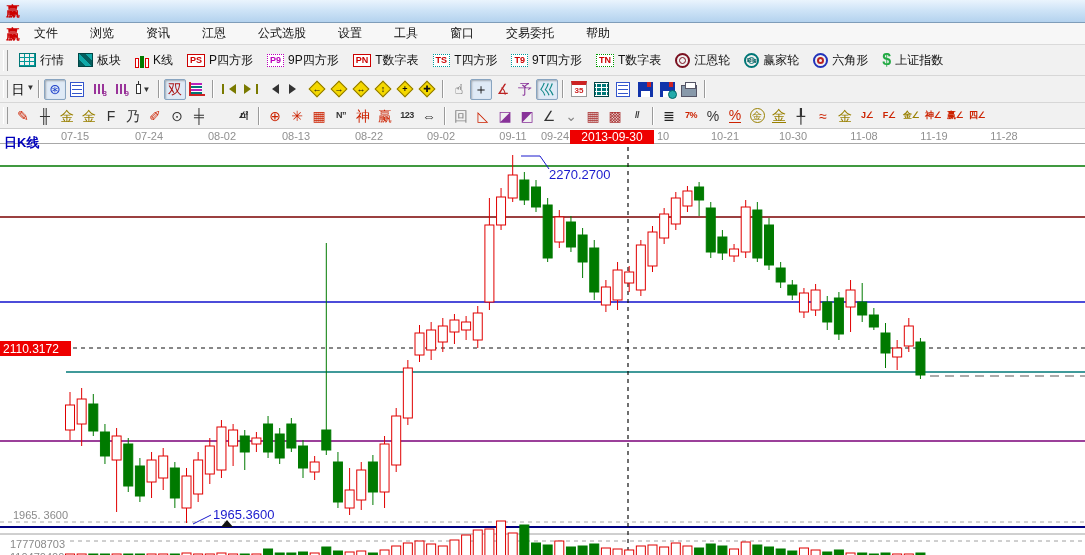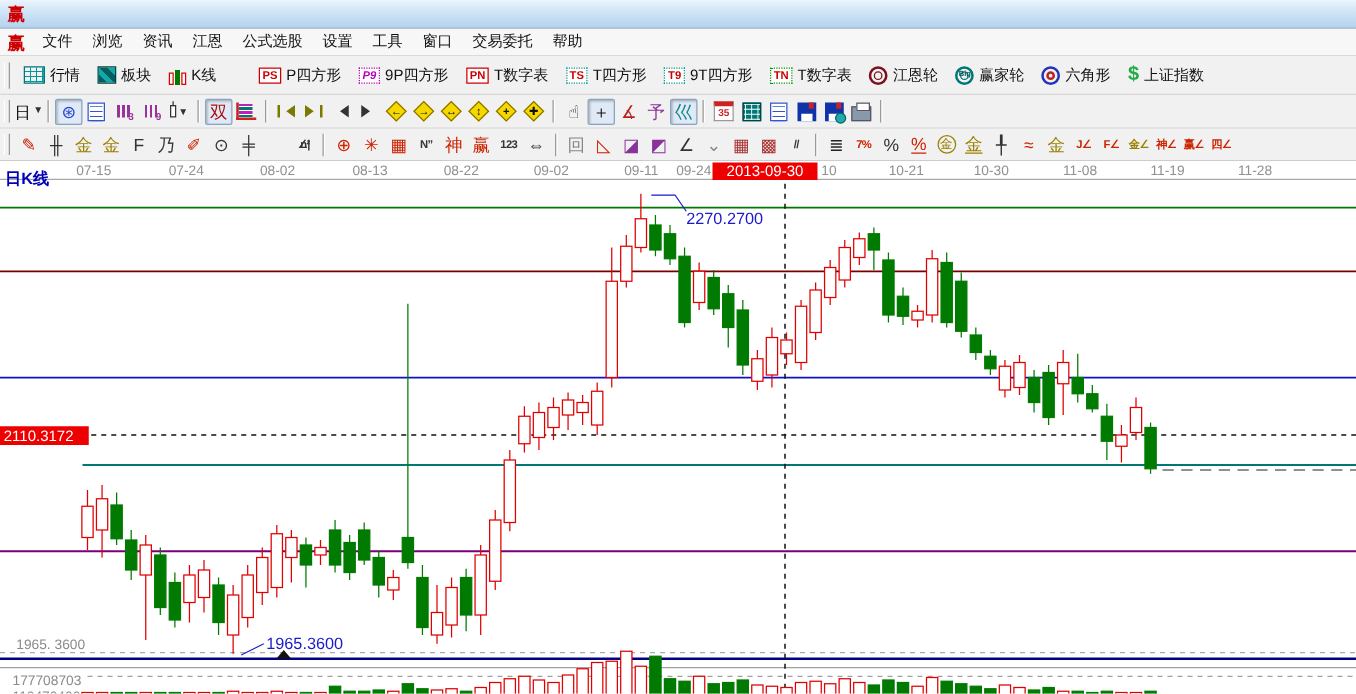--- a/index.html
+++ b/index.html
@@ -89,21 +89,21 @@
 </style>
 </head>
 <body>
 
 <div class="titlebar">
   <span class="app-ico">赢</span>
 </div>
 
 <div class="menubar">
   <span class="app-ico">赢</span>
-  <span id="menu-items" style="display:flex;">
+  <span id="menu-items" style="display:flex;gap:16px;">
       <span class="menu-item">文件</span>
       <span class="menu-item">浏览</span>
       <span class="menu-item">资讯</span>
       <span class="menu-item">江恩</span>
       <span class="menu-item">公式选股</span>
       <span class="menu-item">设置</span>
       <span class="menu-item">工具</span>
       <span class="menu-item">窗口</span>
       <span class="menu-item">交易委托</span>
       <span class="menu-item">帮助</span>
@@ -122,25 +122,25 @@
     </span>
     <span class="tb-item">
       <span class="klineic">
         <i class="r"></i>
         <i class="g"></i>
         <i class="r"></i>
       </span>
       <span class="tb-label">K线</span>
     </span>
     <span class="tb-item">
-      <span class="lblbox" style="color: rgb(204, 0, 0); border: 1px solid rgb(204, 0, 0); margin-left: 20px;">PS</span>
+      <span class="lblbox" style="color: rgb(204, 0, 0); border: 1px solid rgb(204, 0, 0);">PS</span>
       <span class="tb-label">P四方形</span>
     </span>
     <span class="tb-item">
-      <span class="lblbox" style="color: rgb(187, 0, 187); border: 1px dotted rgb(187, 0, 187); font-style: italic;">P9</span>
+      <span class="lblbox" style="color: rgb(187, 0, 187); border: 1px dotted rgb(187, 0, 187);">P9</span>
       <span class="tb-label">9P四方形</span>
     </span>
     <span class="tb-item">
       <span class="lblbox" style="color: rgb(204, 0, 0); border: 1px solid rgb(204, 0, 0);">PN</span>
       <span class="tb-label">T数字表</span>
     </span>
     <span class="tb-item">
       <span class="lblbox" style="color: rgb(204, 0, 0); border: 1px dotted rgb(0, 153, 153);">TS</span>
       <span class="tb-label">T四方形</span>
     </span>

